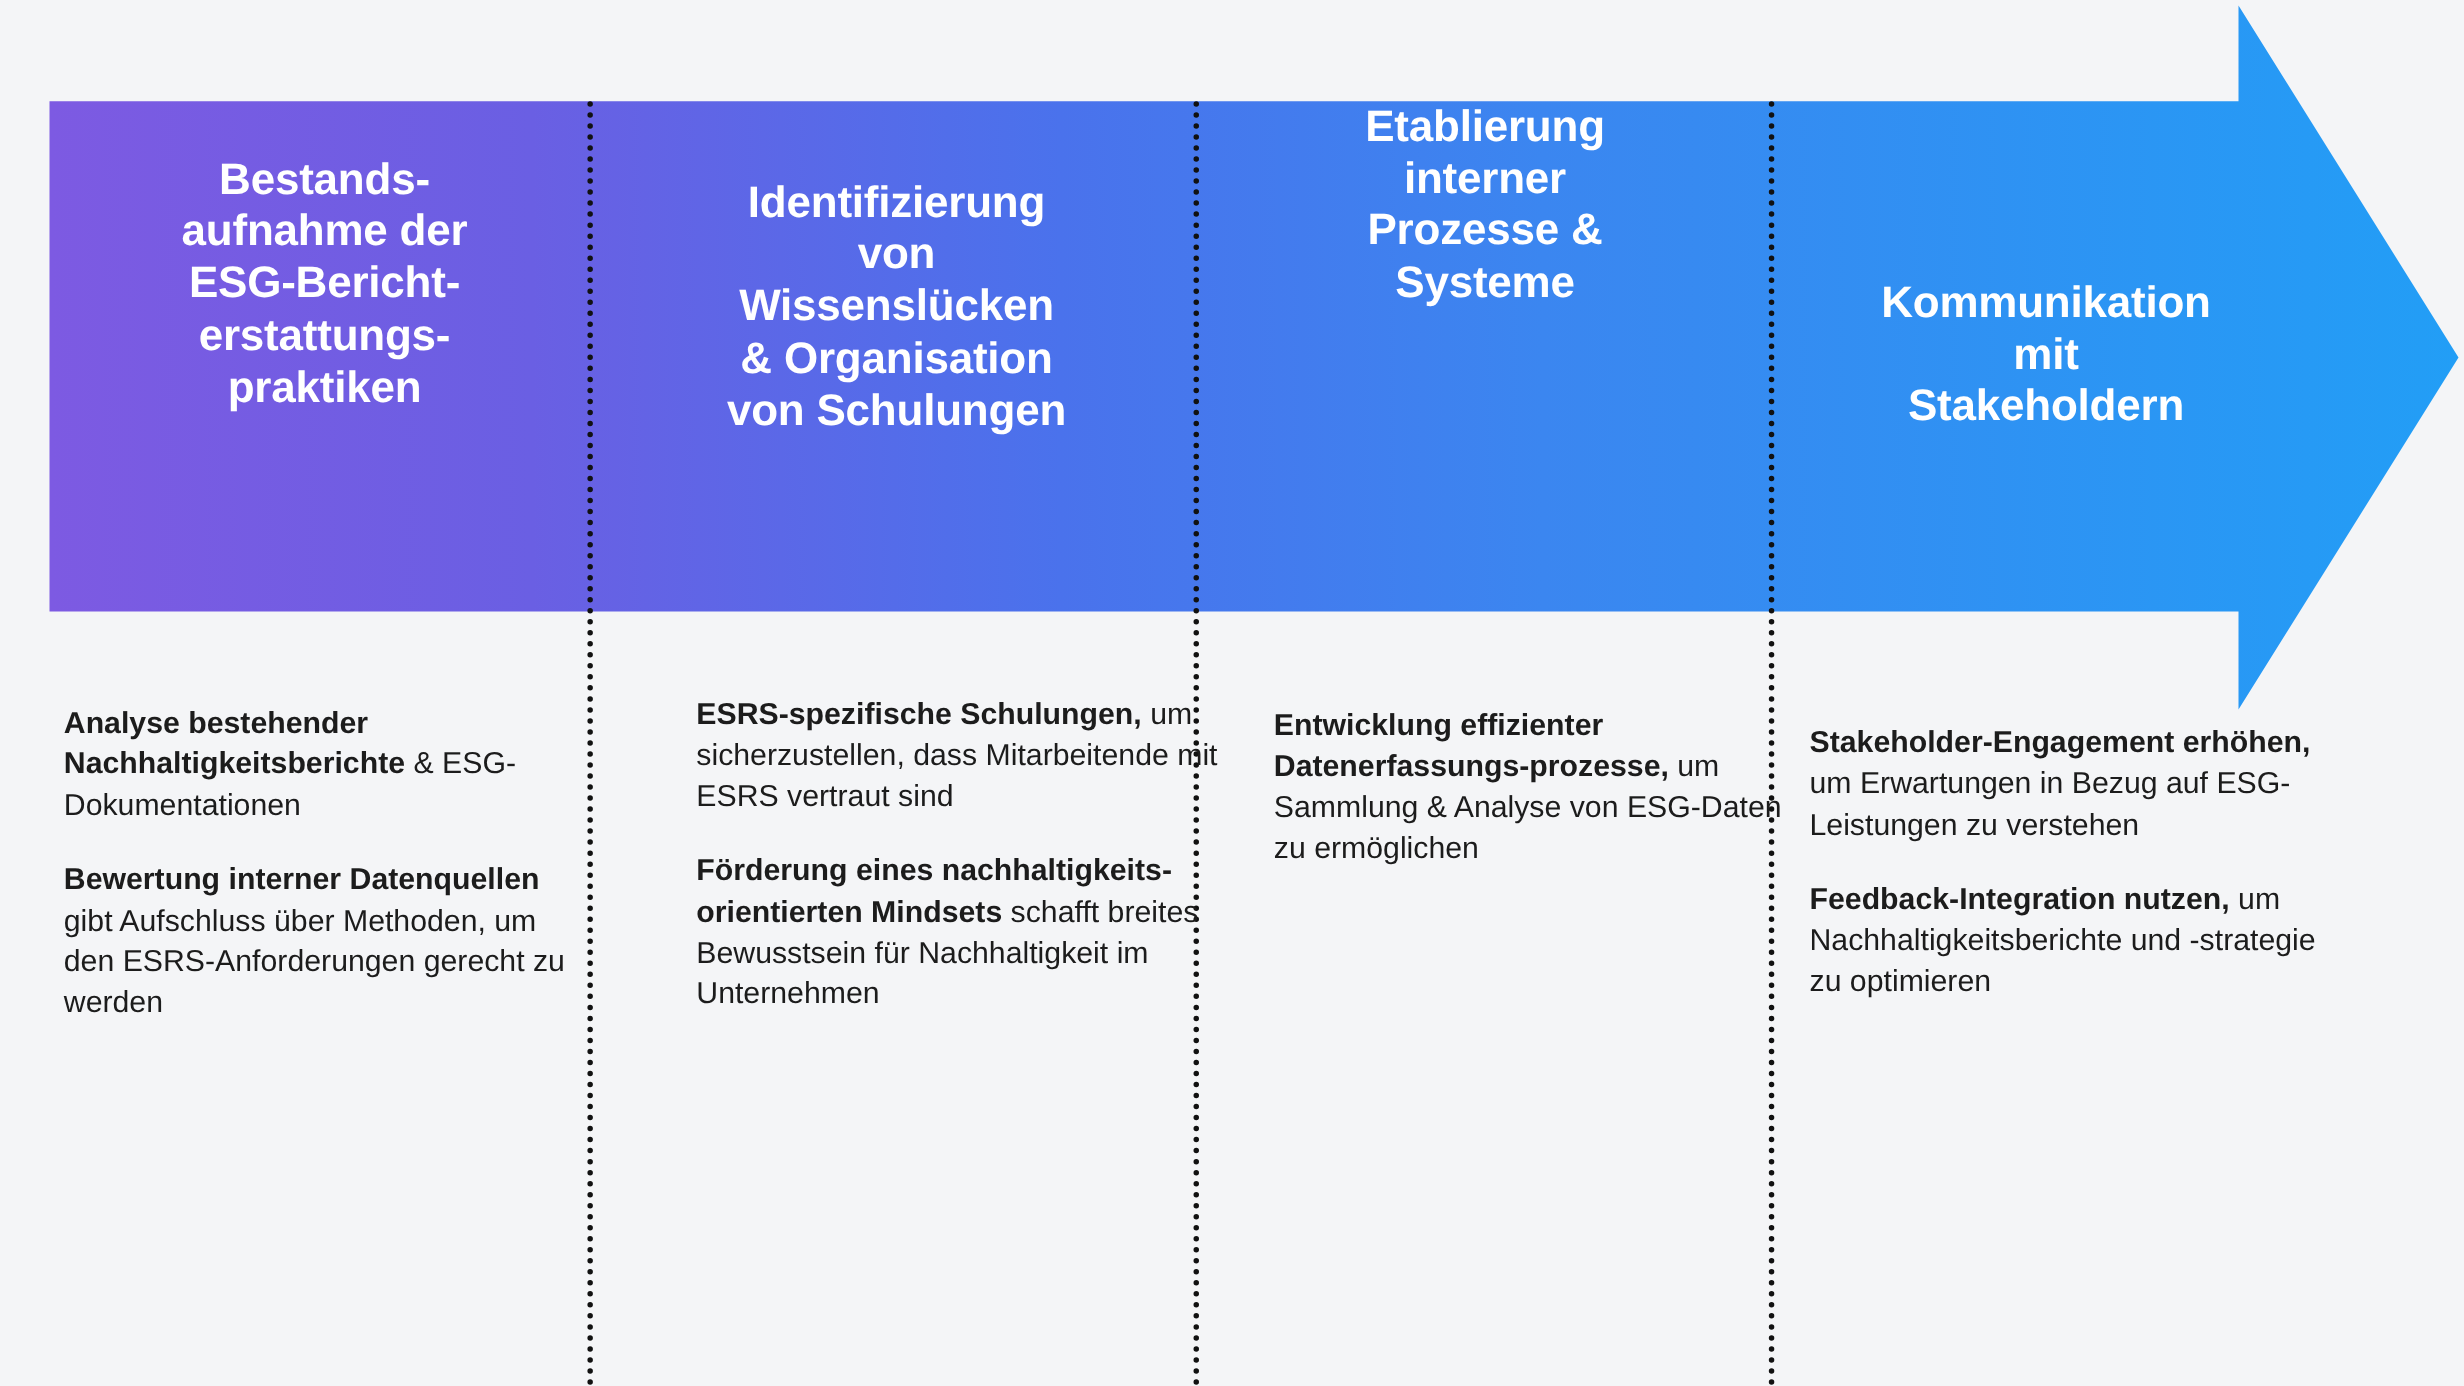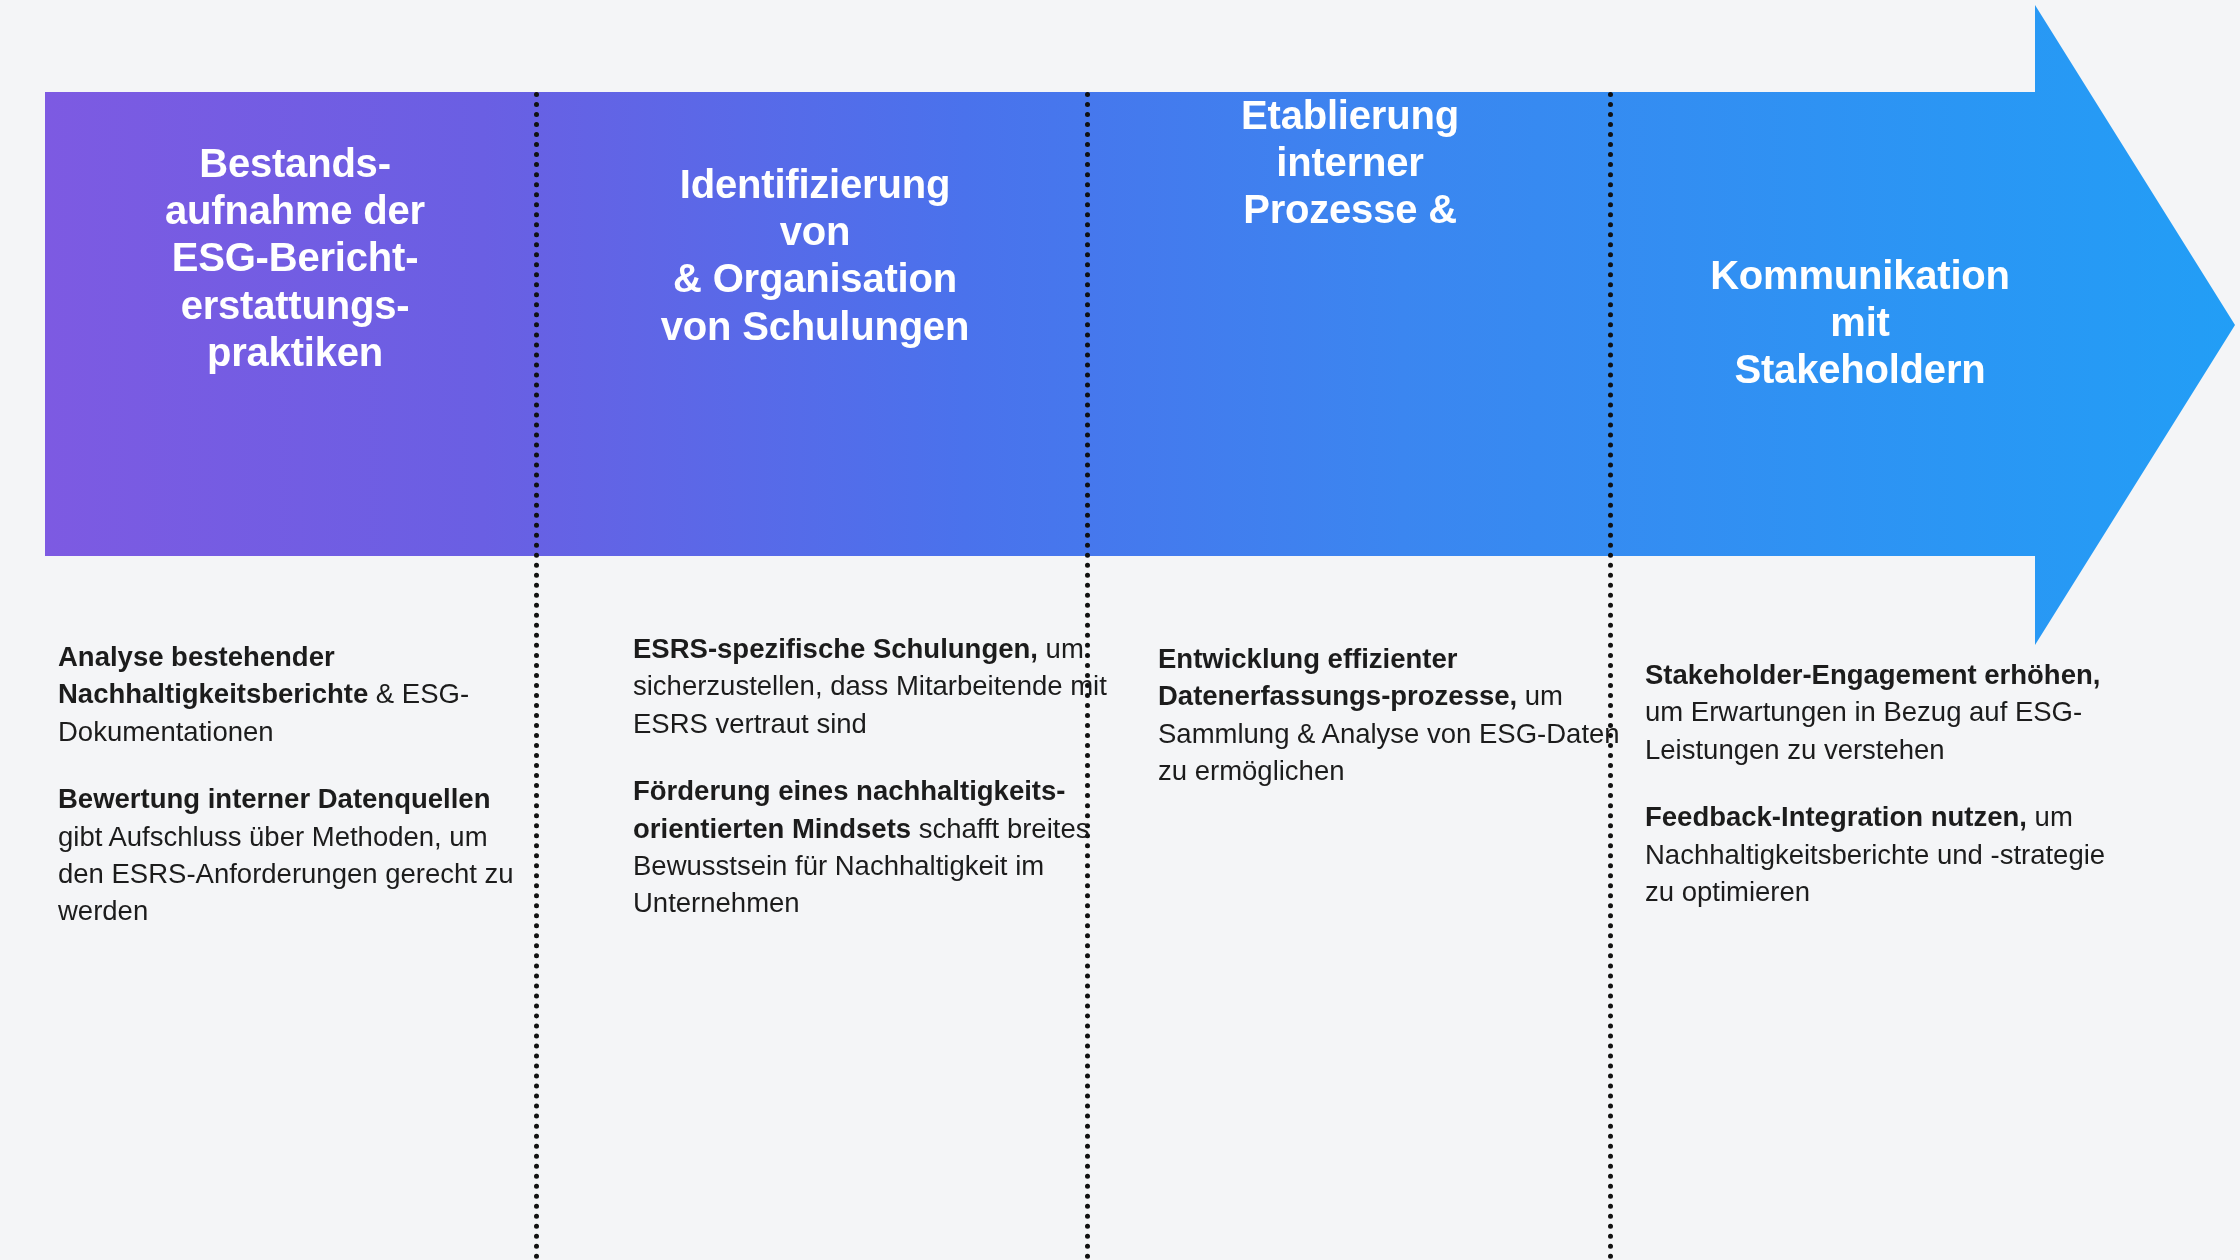--- a/index.html
+++ b/index.html
@@ -124,27 +124,29 @@
     <div class="head-col c0">
       <div>Bestands-</div>
       <div>aufnahme der</div>
       <div>ESG-Bericht-</div>
       <div>erstattungs-</div>
       <div>praktiken</div>
     </div>
     <div class="head-col c1">
       <div>Identifizierung</div>
       <div>von</div>
+      <div>Wissenslücken</div>
       <div>&amp; Organisation</div>
       <div>von Schulungen</div>
     </div>
     <div class="head-col c2">
       <div>Etablierung</div>
       <div>interner</div>
       <div>Prozesse &amp;</div>
+      <div>Systeme</div>
     </div>
     <div class="head-col c3">
       <div>Kommunikation</div>
       <div>mit</div>
       <div>Stakeholdern</div>
     </div>
   </div>
 
   <div class="divider d1"></div>
   <div class="divider d2"></div>

